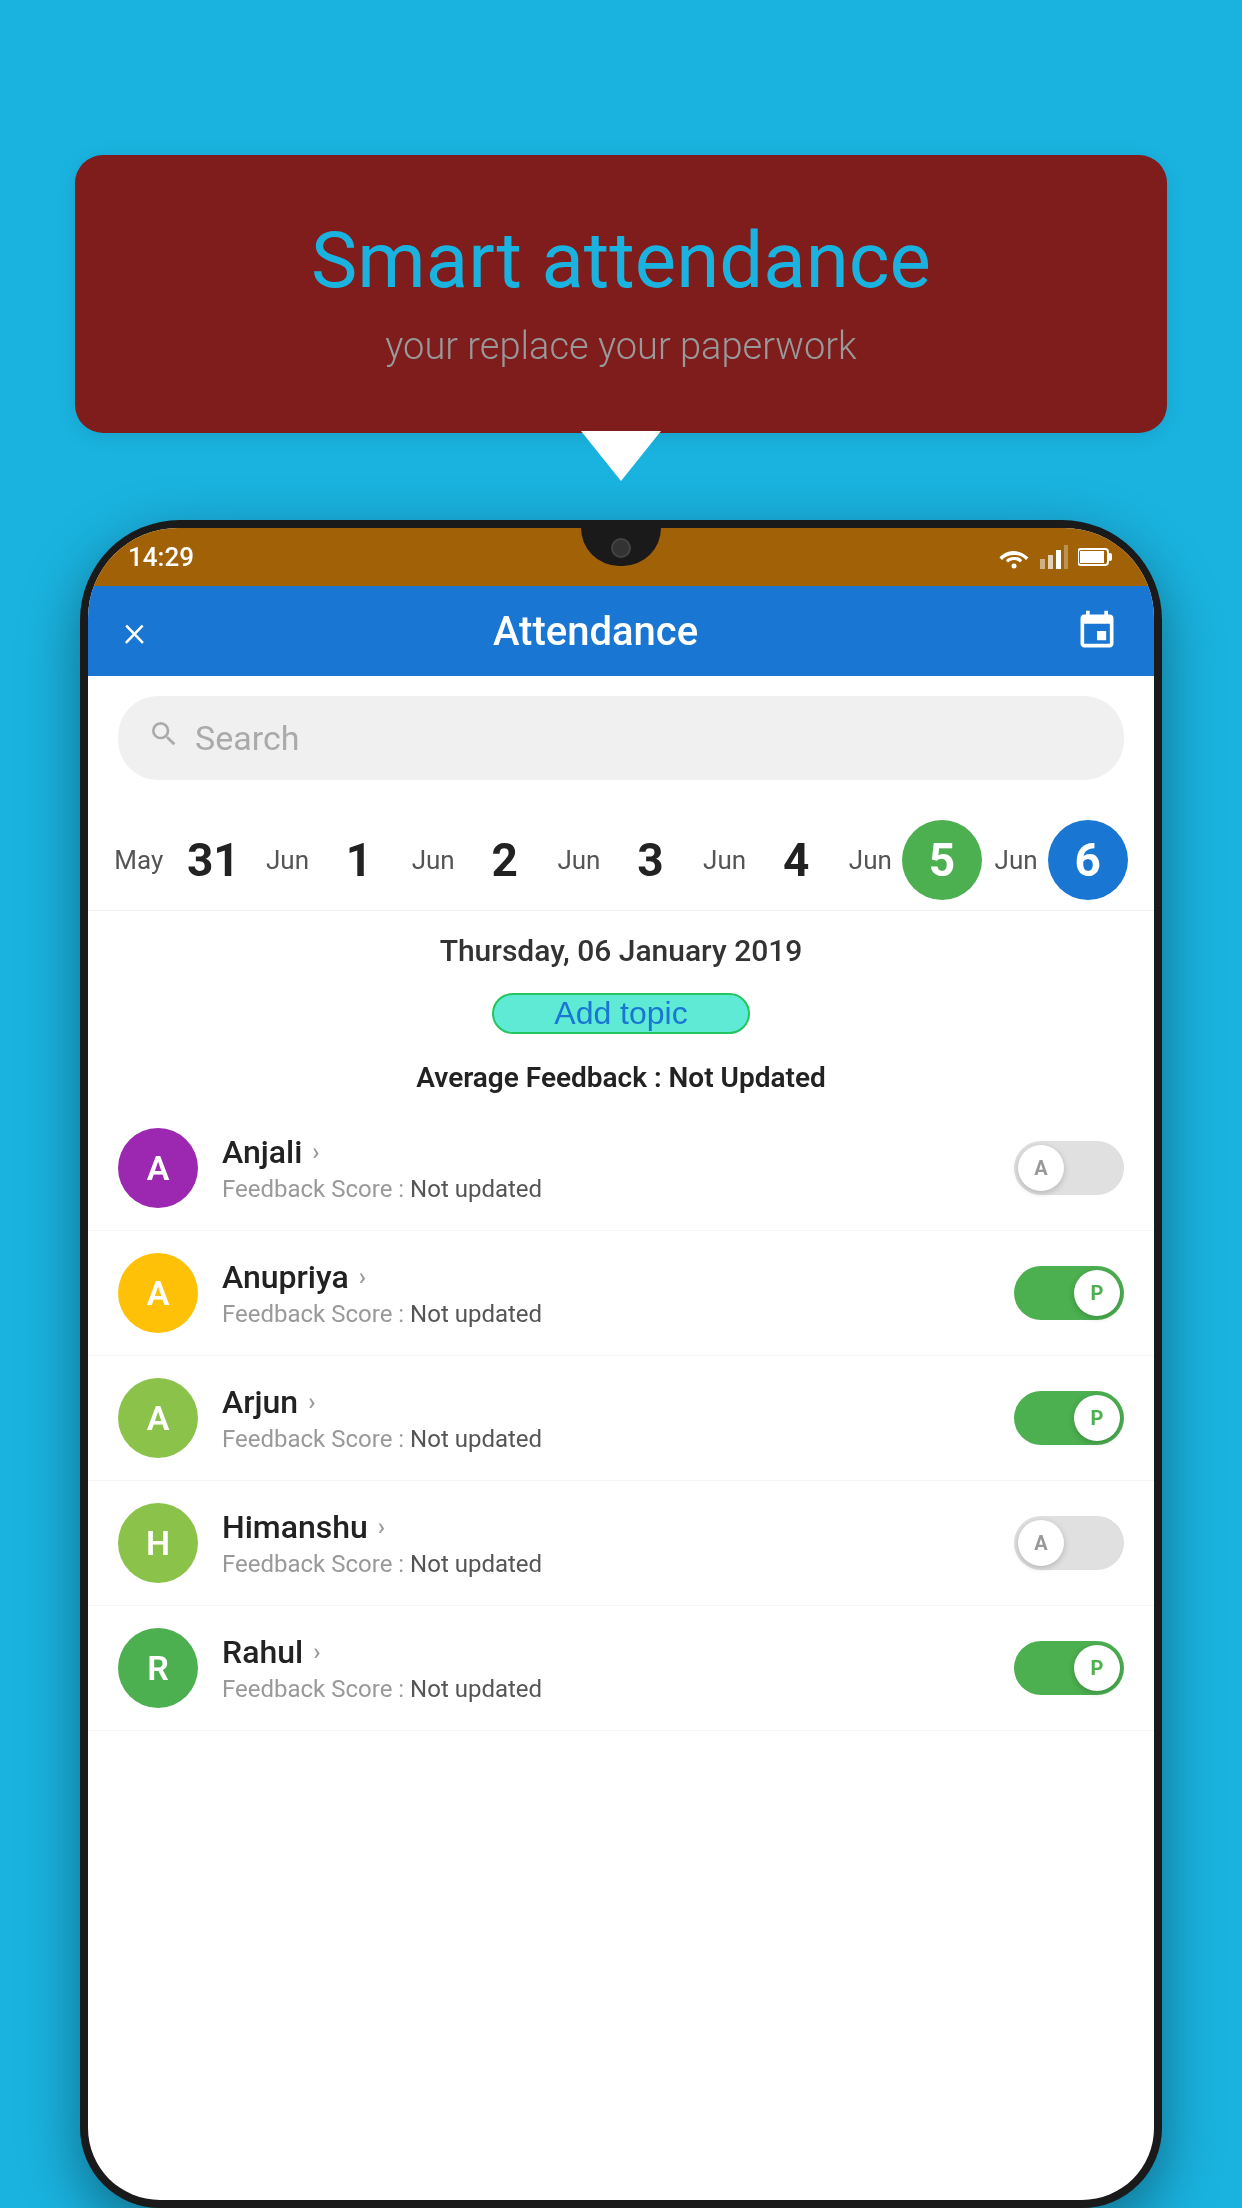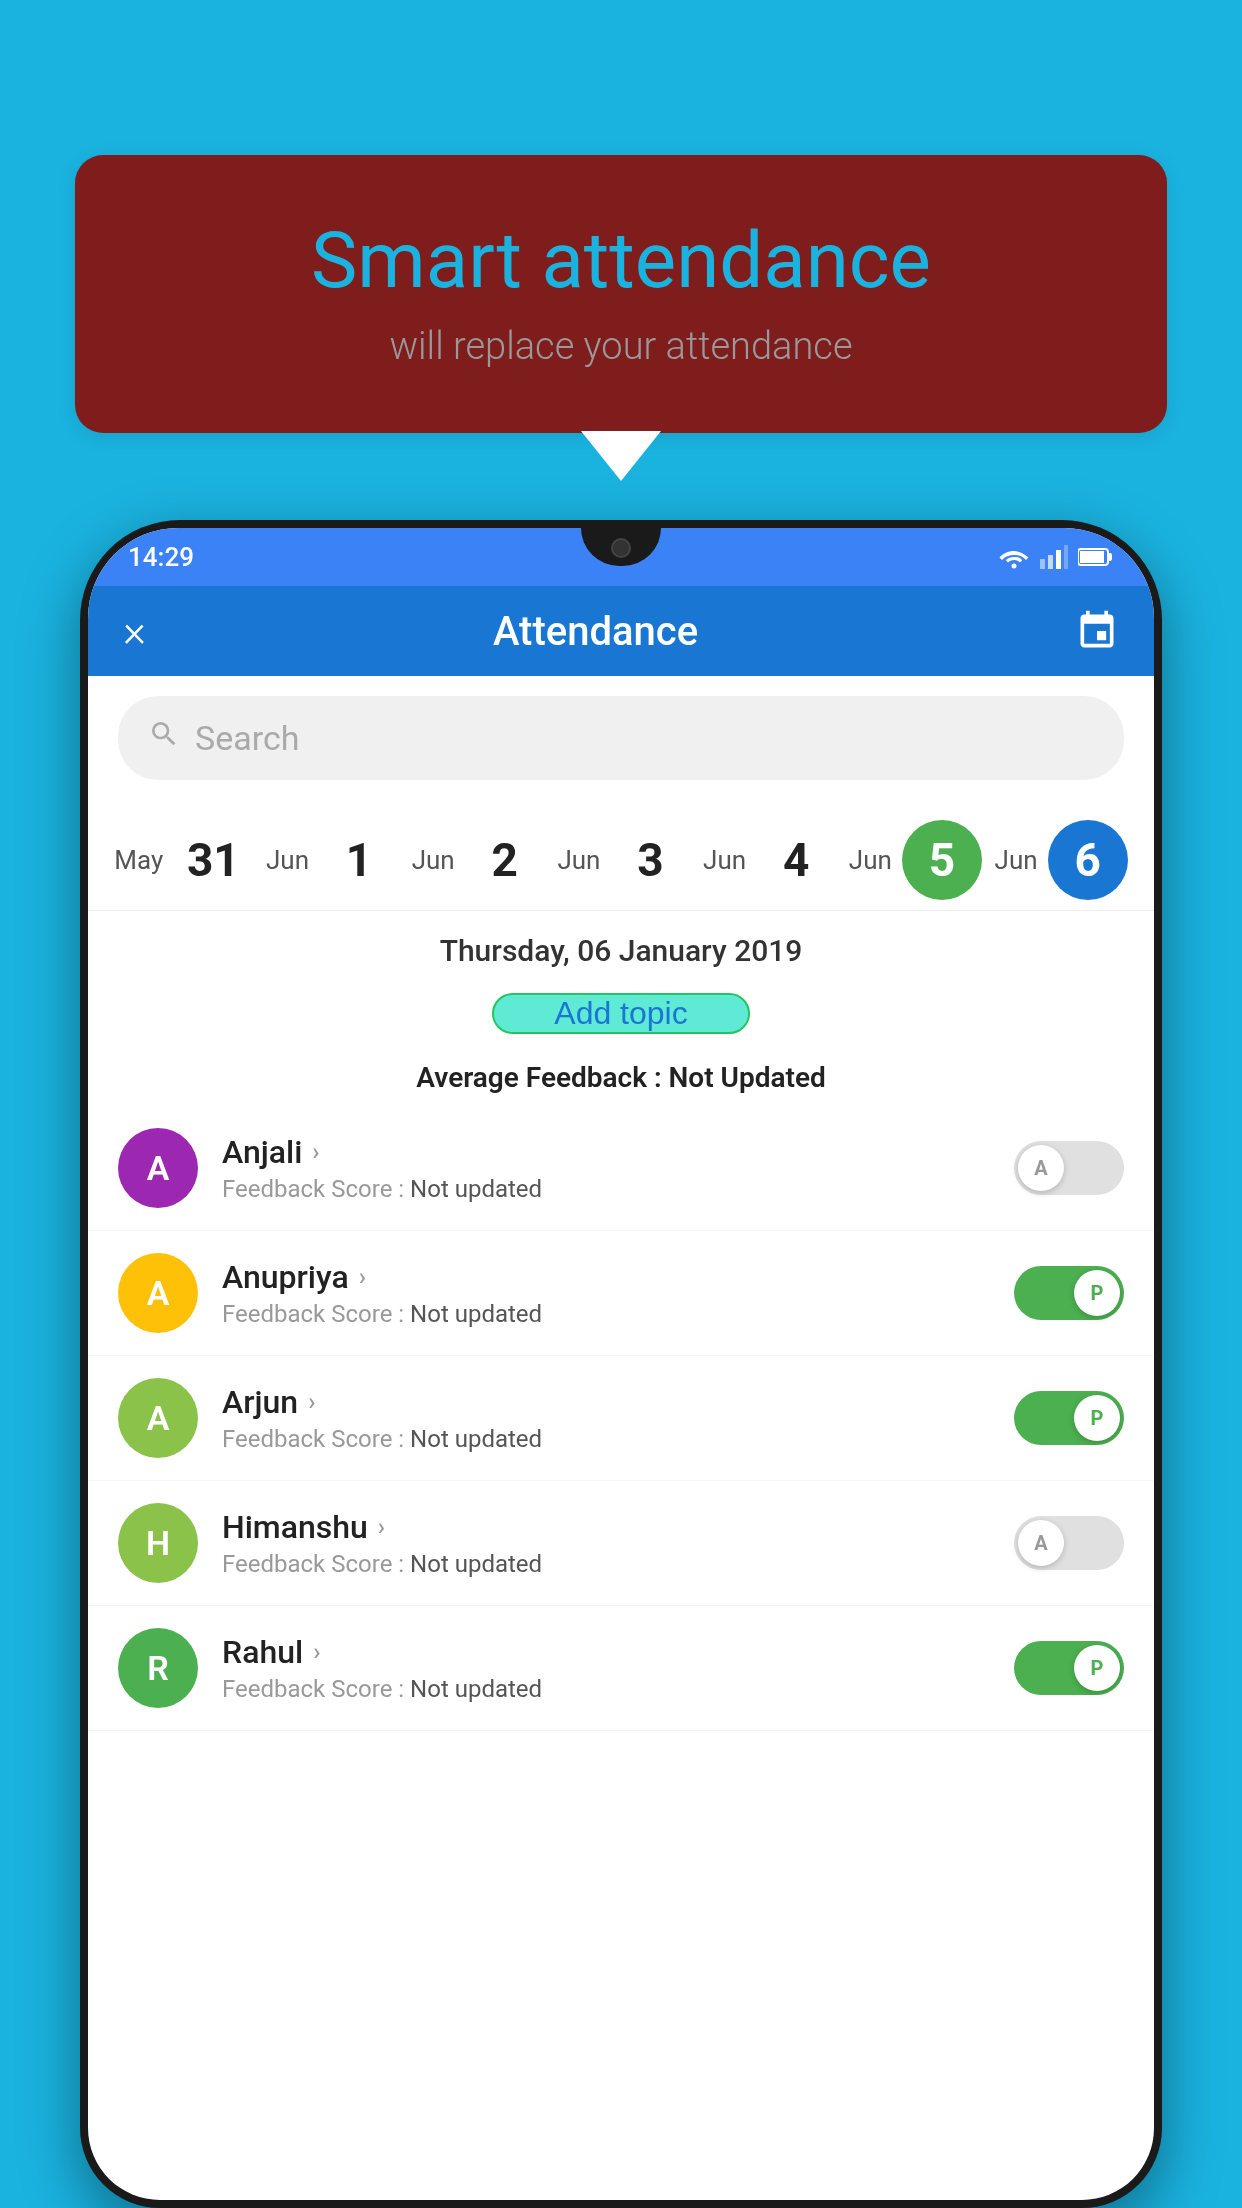--- a/index.html
+++ b/index.html
@@ -66,21 +66,21 @@
     .phone-inner {
       background: white;
       border-radius: 90px 90px 72px 72px;
       overflow: hidden;
       height: 100%;
       position: relative;
     }
 
     
     .status-bar {
-      background: #3b82f6;
+      background: #a16207;
       height: 58px;
       display: flex;
       align-items: center;
       justify-content: space-between;
       padding: 0 40px;
       position: relative;
     }
     .status-time {
       color: white;
       font-size: 26px;
@@ -323,21 +323,21 @@
     }
   </style>
 </head>
 <body>
 
 <div style="width:100%;height:100%;position:absolute;top:0;left:0;background:#1ab3e0;"></div>
 
 <div class="speech-bubble-container">
   <div class="speech-bubble">
     <div class="bubble-title">Smart attendance</div>
-    <div class="bubble-subtitle">will replace your attendance</div>
+    <div class="bubble-subtitle">your replace your paperwork</div>
   </div>
 </div>
 
 <div class="phone-frame">
   <div class="phone-inner">
 
     <div class="status-bar">
       <span class="status-time">14:29</span>
       <div class="notch">
         <div class="notch-camera"></div>

